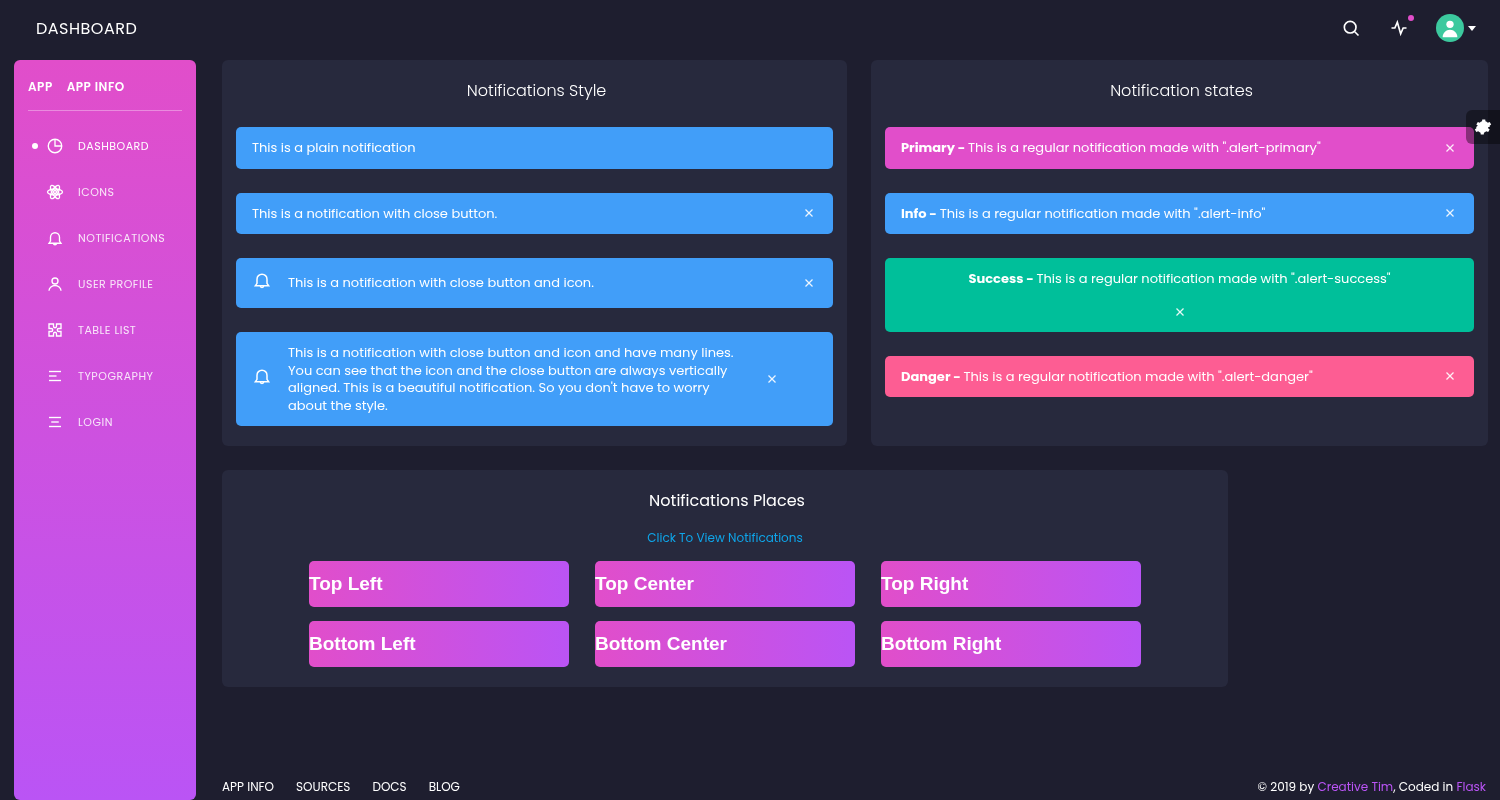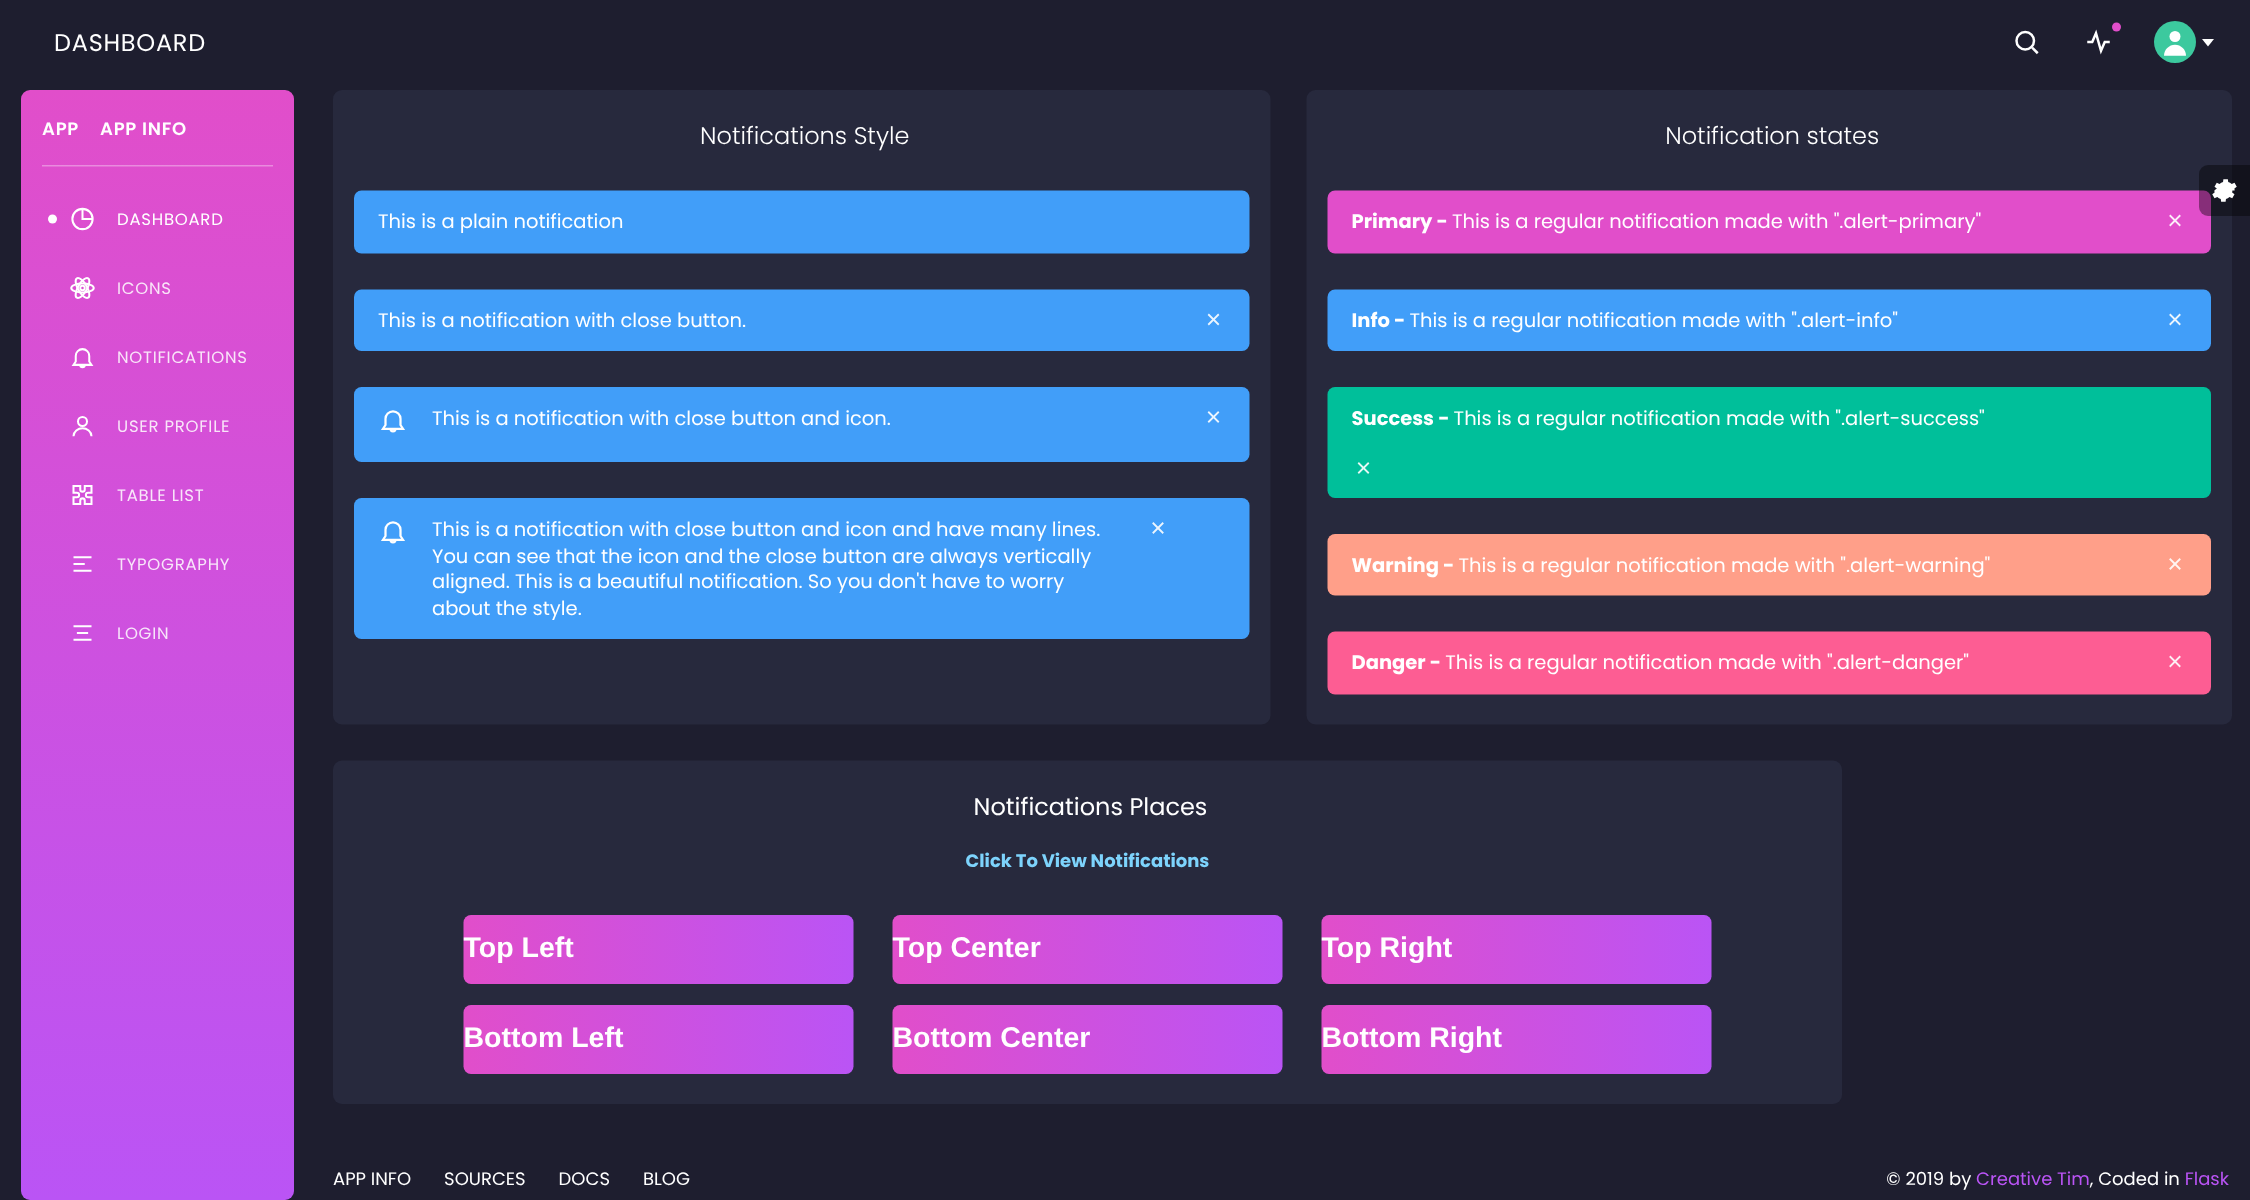--- a/index.html
+++ b/index.html
@@ -87,30 +87,30 @@
     bottom: 0;
     padding: 0 12px 0 12px;
   }
   .row { display:flex; gap:24px; }
   .card {
     background:#27293d;
     border-radius:6px;
     padding: 18px 14px 20px 14px;
   }
   .card-title { font-size:16px; font-weight:300; color:#fff; margin-bottom:16px; padding-left:4px;text-align:center; }
-  .card-subtitle { font-size:12px; color:#7dd3fc; text-align:center; margin-bottom:26px;font-weight:bold; }
+  .card-subtitle { font-size:12px; color:#0ea5e9; text-align:center; margin-bottom:14px; }
 
   .alert {
     border-radius:5px;
     padding: 12px 16px;
     margin-bottom: 14px;
     font-size: 13px;
     color:#fff;
     display:flex;
-    align-items:flex-start;
+    align-items:center;
     gap: 16px;
     position:relative;
     margin-top:24px;
   }
   .alert:last-child{margin-bottom:0;}
   .alert-info { background:#419ef9; }
   .alert-primary-state { background:#e14eca; }
   .alert-success { background:#00bf9a;flex-direction:column; }
   .alert-warning { background:#ff9f89; }
   .alert-danger { background:#ff6491; background:linear-gradient(90deg,#ff6491,#ff8d72 120%); background:#fd5d93;}
@@ -347,29 +347,20 @@
       </div>
       <div class="alert alert-success">
         <span class="msg"><strong>Success - </strong><span>This is a regular notification made with ".alert-success"</span></span>
         <span class="close">
             <svg viewBox="0 0 24 24">
               <line x1="5" y1="5" x2="19" y2="19"></line>
               <line x1="19" y1="5" x2="5" y2="19"></line>
             </svg>
           </span>
       </div>
-      <div class="alert alert-warning">
-        <span class="msg"><strong>Warning - </strong><span>This is a regular notification made with ".alert-warning"</span></span>
-        <span class="close">
-            <svg viewBox="0 0 24 24">
-              <line x1="5" y1="5" x2="19" y2="19"></line>
-              <line x1="19" y1="5" x2="5" y2="19"></line>
-            </svg>
-          </span>
-      </div>
       <div class="alert alert-danger">
         <span class="msg"><strong>Danger - </strong><span>This is a regular notification made with ".alert-danger"</span></span>
         <span class="close">
             <svg viewBox="0 0 24 24">
               <line x1="5" y1="5" x2="19" y2="19"></line>
               <line x1="19" y1="5" x2="5" y2="19"></line>
             </svg>
           </span>
       </div>
     </section>

